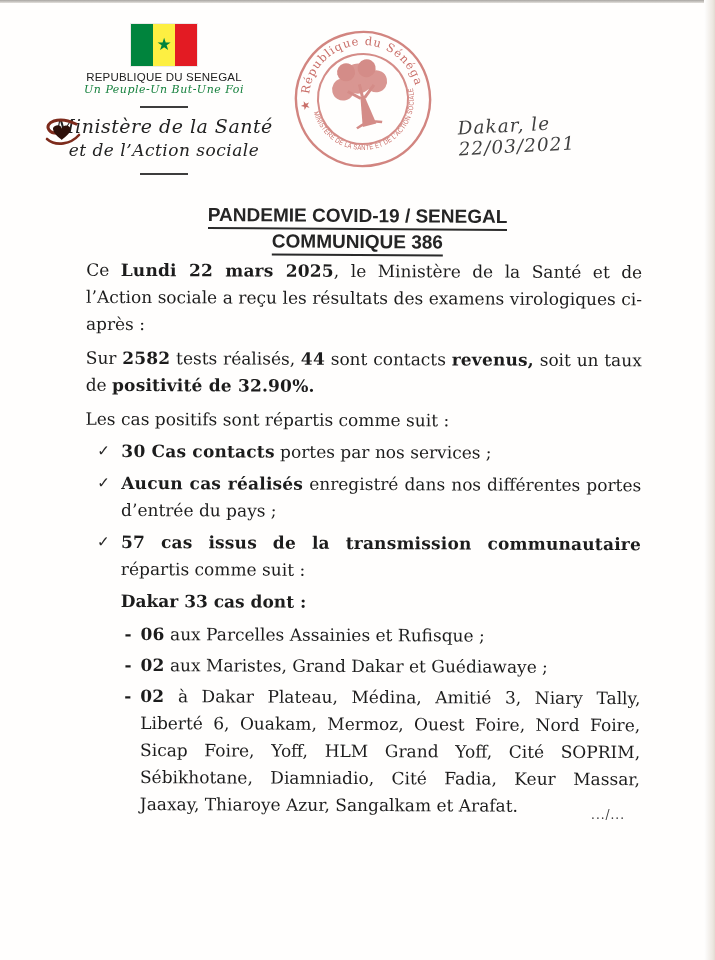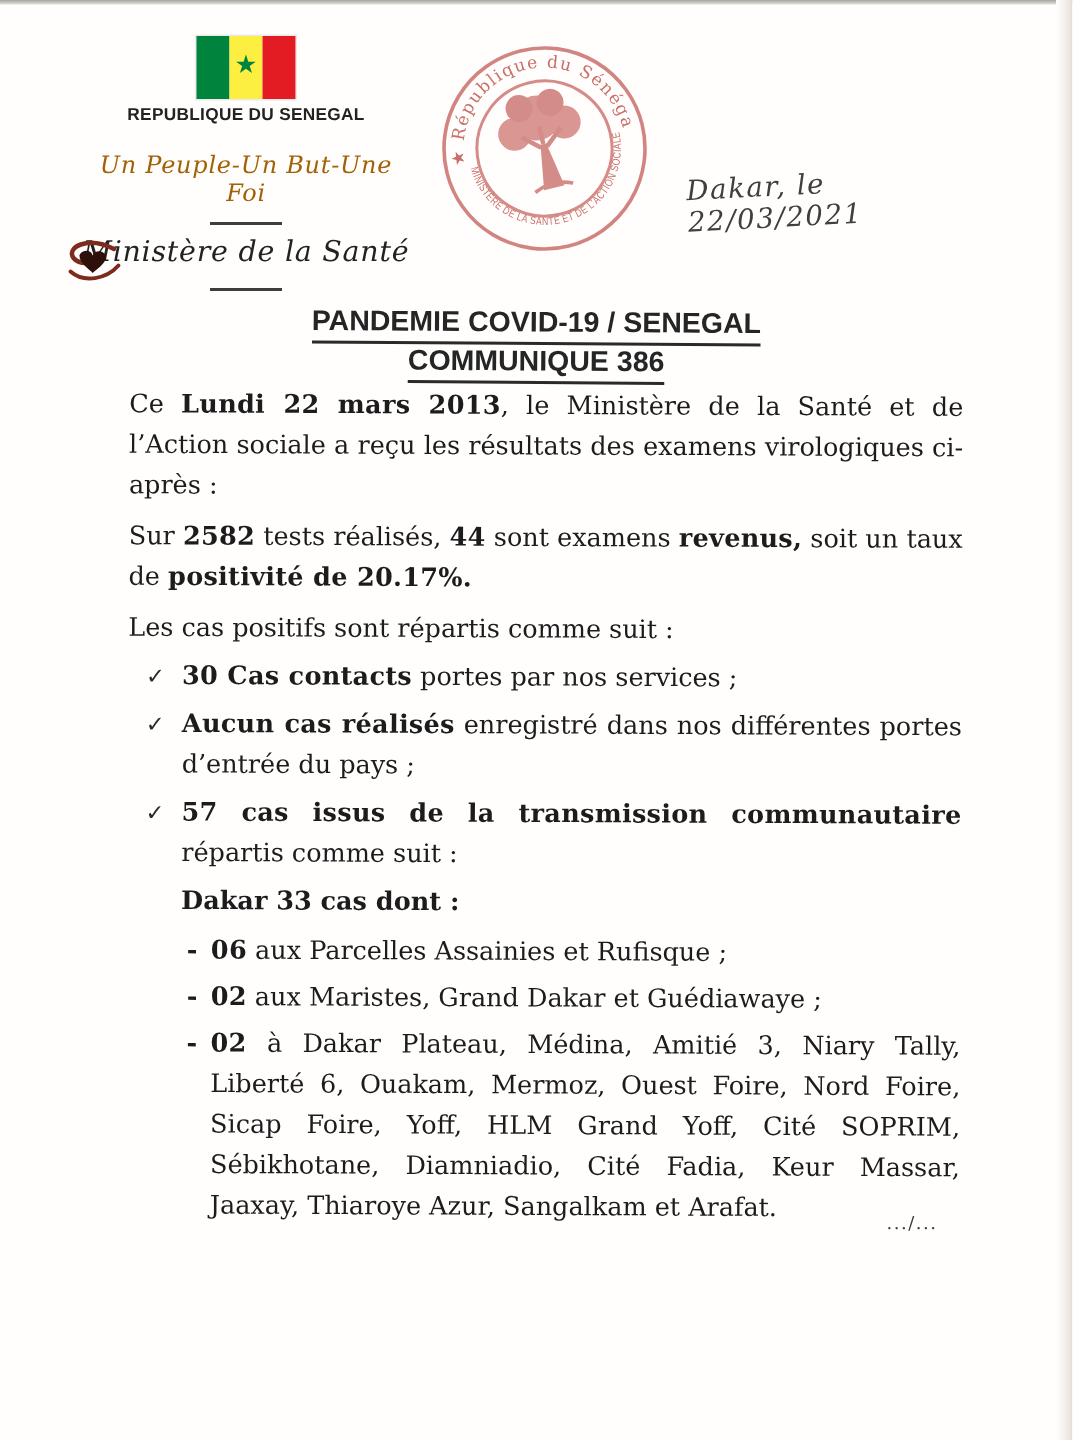--- a/index.html
+++ b/index.html
@@ -14,23 +14,23 @@
   .right-edge{position:absolute;top:0;right:0;width:11px;height:100%;
     background:linear-gradient(to right,#ffffff 0%,#ece7e0 80%,#e2dbd2 100%);}
 
   
   .letterhead-left{position:absolute;left:52px;top:24px;width:224px;text-align:center;}
   .flag{position:relative;width:66px;height:42px;margin:0 auto;display:flex;
     box-shadow:0 0 0 1px rgba(0,0,0,.08);}
   .flag span{flex:1;}
   .flag .star{position:absolute;left:0;right:0;top:50%;transform:translateY(-54%);
     font-size:17px;line-height:1;flex:none;}
-  .republic{font-family:"Liberation Sans",sans-serif;font-weight:bold;
+  .republic{font-family:"Liberation Sans",sans-serif;font-weight:normal;
     font-size:11.5px;letter-spacing:.2px;margin-top:5px;color:#222;}
-  .motto{font-style:italic;font-size:16px;margin-top:17px;letter-spacing:.5px;color:#a16207;}
+  .motto{font-style:italic;font-size:11px;margin-top:0;letter-spacing:.5px;color:#15803d;}
   .sep{width:48px;height:2px;background:#3d3d3d;margin:10px auto 0;}
   .ministry{position:relative;margin-top:7px;}
   .ministry-emblem{position:absolute;left:-12px;top:0;}
   .ministry-l1{font-style:italic;font-size:19px;letter-spacing:.5px;color:#222;}
   .ministry-l2{font-style:italic;font-size:17px;letter-spacing:.5px;color:#222;margin-top:3px;}
 
   .stamp{position:absolute;left:290px;top:26px;width:146px;height:146px;opacity:.9;}
 
   .dateline{position:absolute;left:458px;top:112px;width:210px;
     font-style:italic;font-size:18.5px;letter-spacing:1px;color:#3f3f3f;
@@ -81,20 +81,21 @@
     <div class="sep"></div>
     <div class="ministry">
       <span class="ministry-emblem">
         <svg width="42" height="36" viewBox="0 0 42 36">
           <path d="M36 9 C18 0 4 8 9 15 C13 20 24 19 27 14" fill="none" stroke="#7d2b1c" stroke-width="3" stroke-linecap="round"></path>
           <path d="M13 13 c2.2-4 8-3.6 8.8 0.4 c1.4-4 7.4-3.6 8.8 0.2 c0.6 5-7 9.4-8.8 11.4 c-2-2-9.4-7-8.8-12" fill="#2d100a"></path>
           <path d="M7 24 C16 32 31 29 39 20" fill="none" stroke="#7d2b1c" stroke-width="2.6" stroke-linecap="round"></path>
         </svg>
       </span>
       <div class="ministry-l1">Ministère de la Santé</div>
+      <div class="ministry-l2">et de l’Action sociale</div>
     </div>
     <div class="sep" style="margin-top:13px"></div>
   </div>
 
   <div class="stamp">
     <svg width="146" height="146" viewBox="0 0 146 146">
       <g transform="rotate(-14 73 73)" fill="none">
         <circle cx="73" cy="73" r="67" stroke="#c4605a" stroke-width="2.4" opacity=".85"></circle>
         <circle cx="73" cy="73" r="45" stroke="#c4605a" stroke-width="2" opacity=".8"></circle>
 
@@ -123,23 +124,23 @@
   </div>
 
   <div class="dateline">Dakar, le 22/03/2021</div>
 
   <div class="title">
     <span class="tline">PANDEMIE COVID-19 / SENEGAL</span><br>
     <span class="tline">COMMUNIQUE 386</span>
   </div>
 
   <div class="content">
-    <p class="p1"><span>Ce </span><b>Lundi 22 mars 2013</b><span>, le Ministère de la Santé et de l’Action sociale a reçu les résultats des examens virologiques ci-après :</span></p>
+    <p class="p1"><span>Ce </span><b>Lundi 22 mars 2025</b><span>, le Ministère de la Santé et de l’Action sociale a reçu les résultats des examens virologiques ci-après :</span></p>
 
-    <p class="p2"><span>Sur </span><b>2582</b><span> tests réalisés, </span><b>44</b><span> sont examens </span><b>revenus,</b><span> soit un taux de </span><b>positivité de 20.17%.</b></p>
+    <p class="p2"><span>Sur </span><b>2582</b><span> tests réalisés, </span><b>44</b><span> sont contacts </span><b>revenus,</b><span> soit un taux de </span><b>positivité de 32.90%.</b></p>
 
     <p class="p3">Les cas positifs sont répartis comme suit :</p>
 
     <div class="check-row">
       <span class="check-mark">✓</span>
       <span class="check-text"><b>30 Cas contacts</b><span> portes par nos services ;</span></span>
     </div>
     <div class="check-row">
       <span class="check-mark">✓</span>
       <span class="check-text"><b>Aucun cas réalisés</b><span> enregistré dans nos différentes portes d’entrée du pays ;</span></span>

